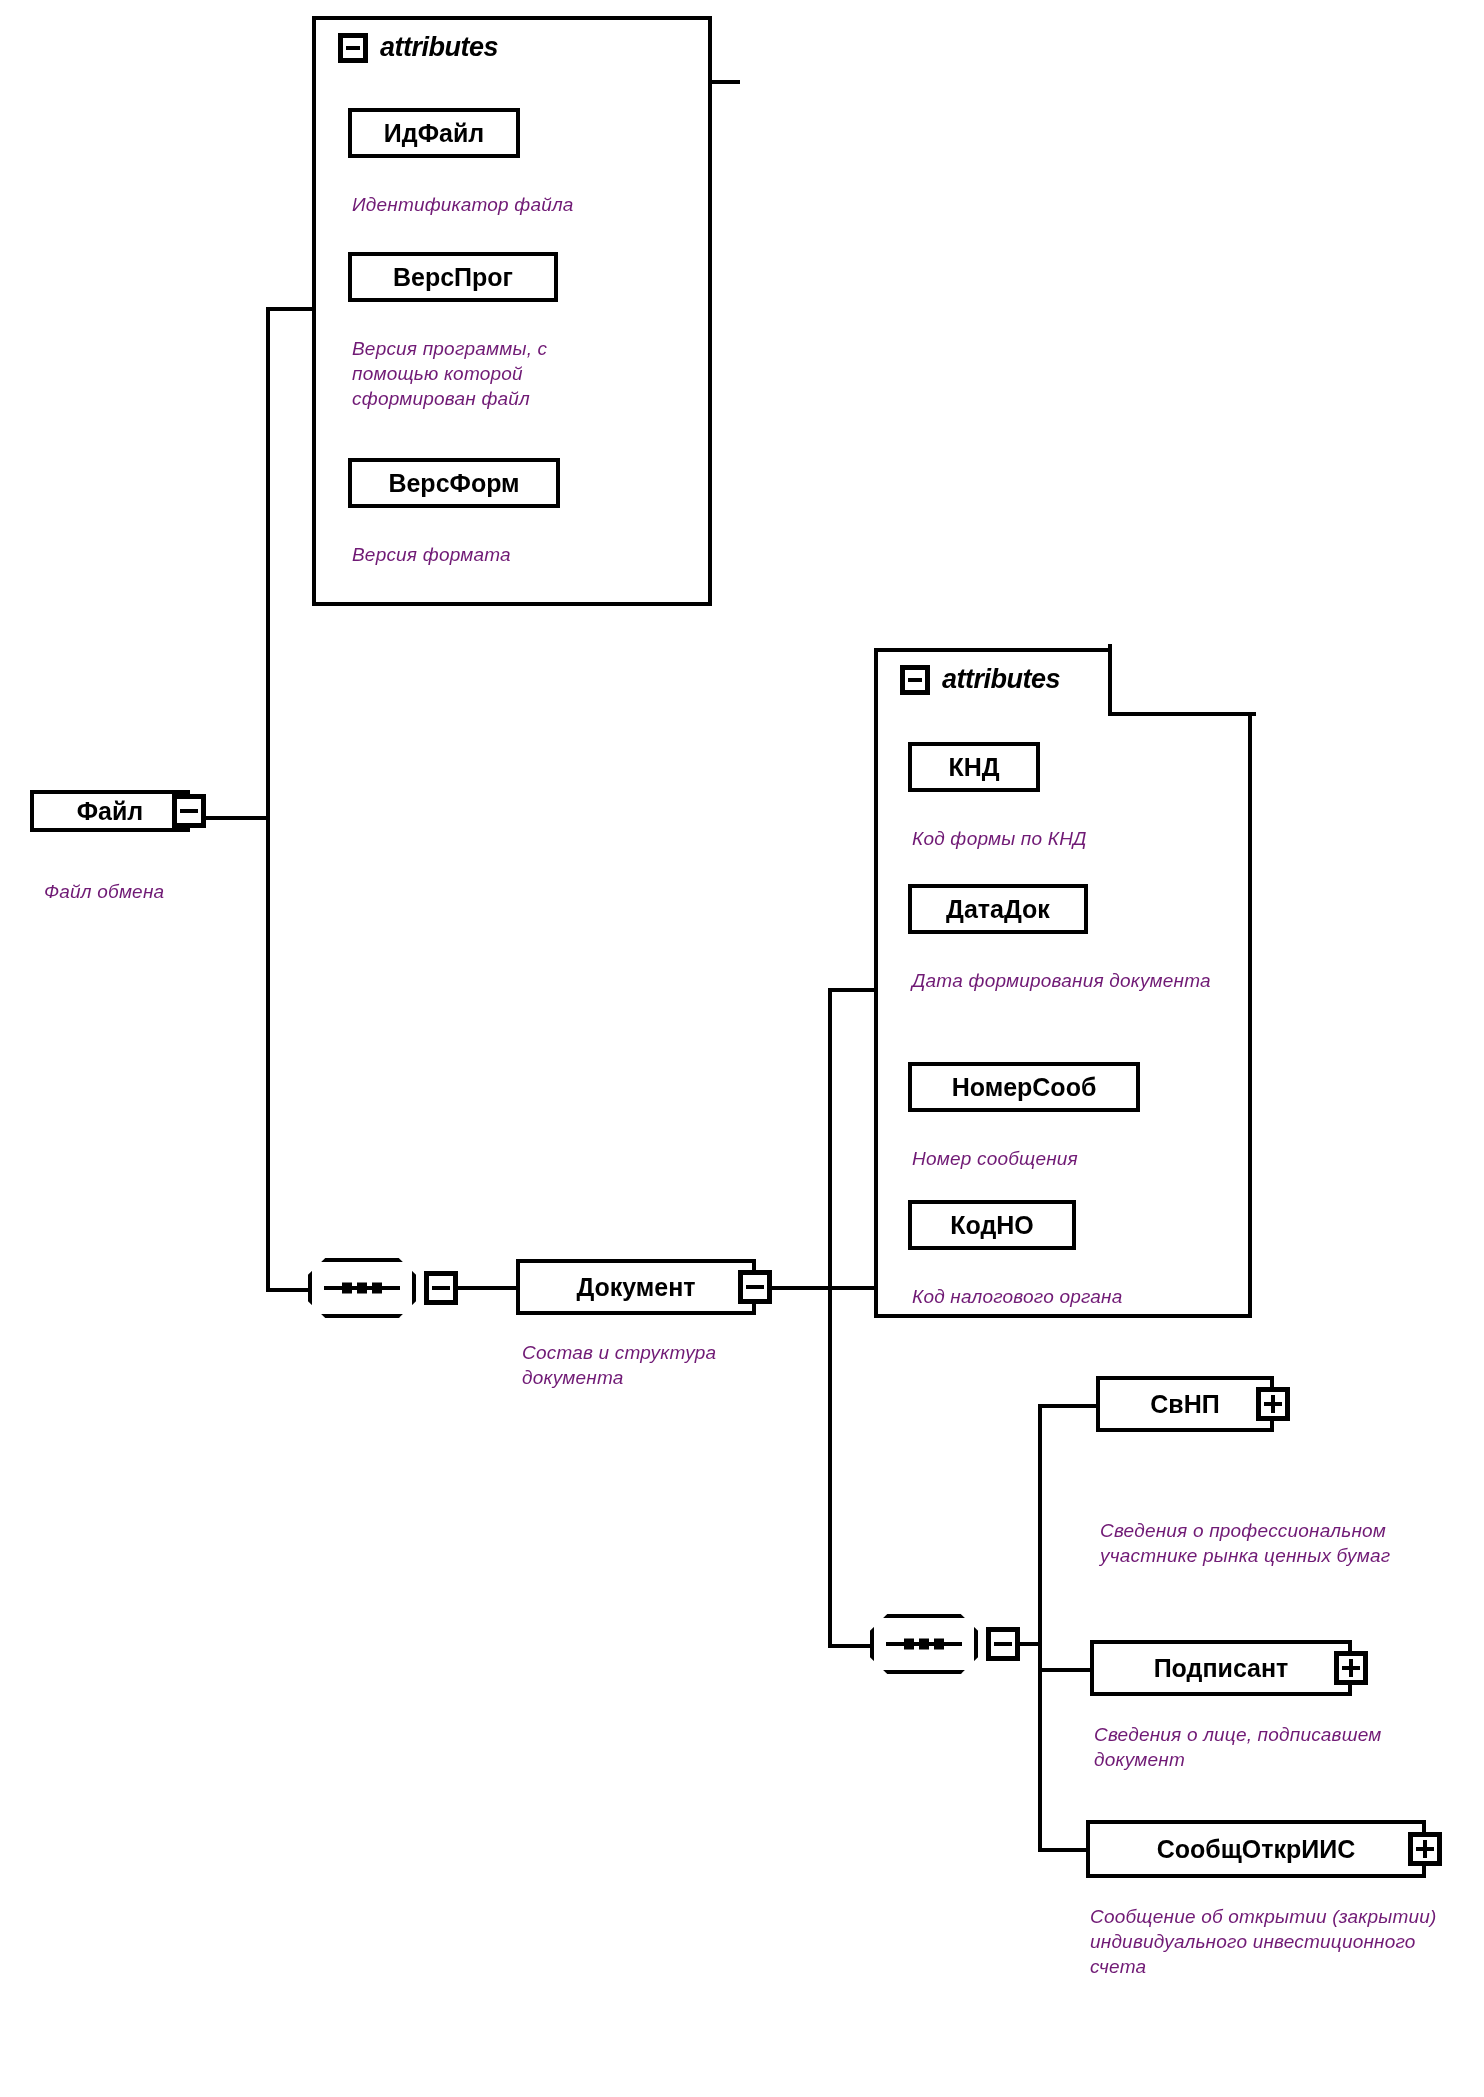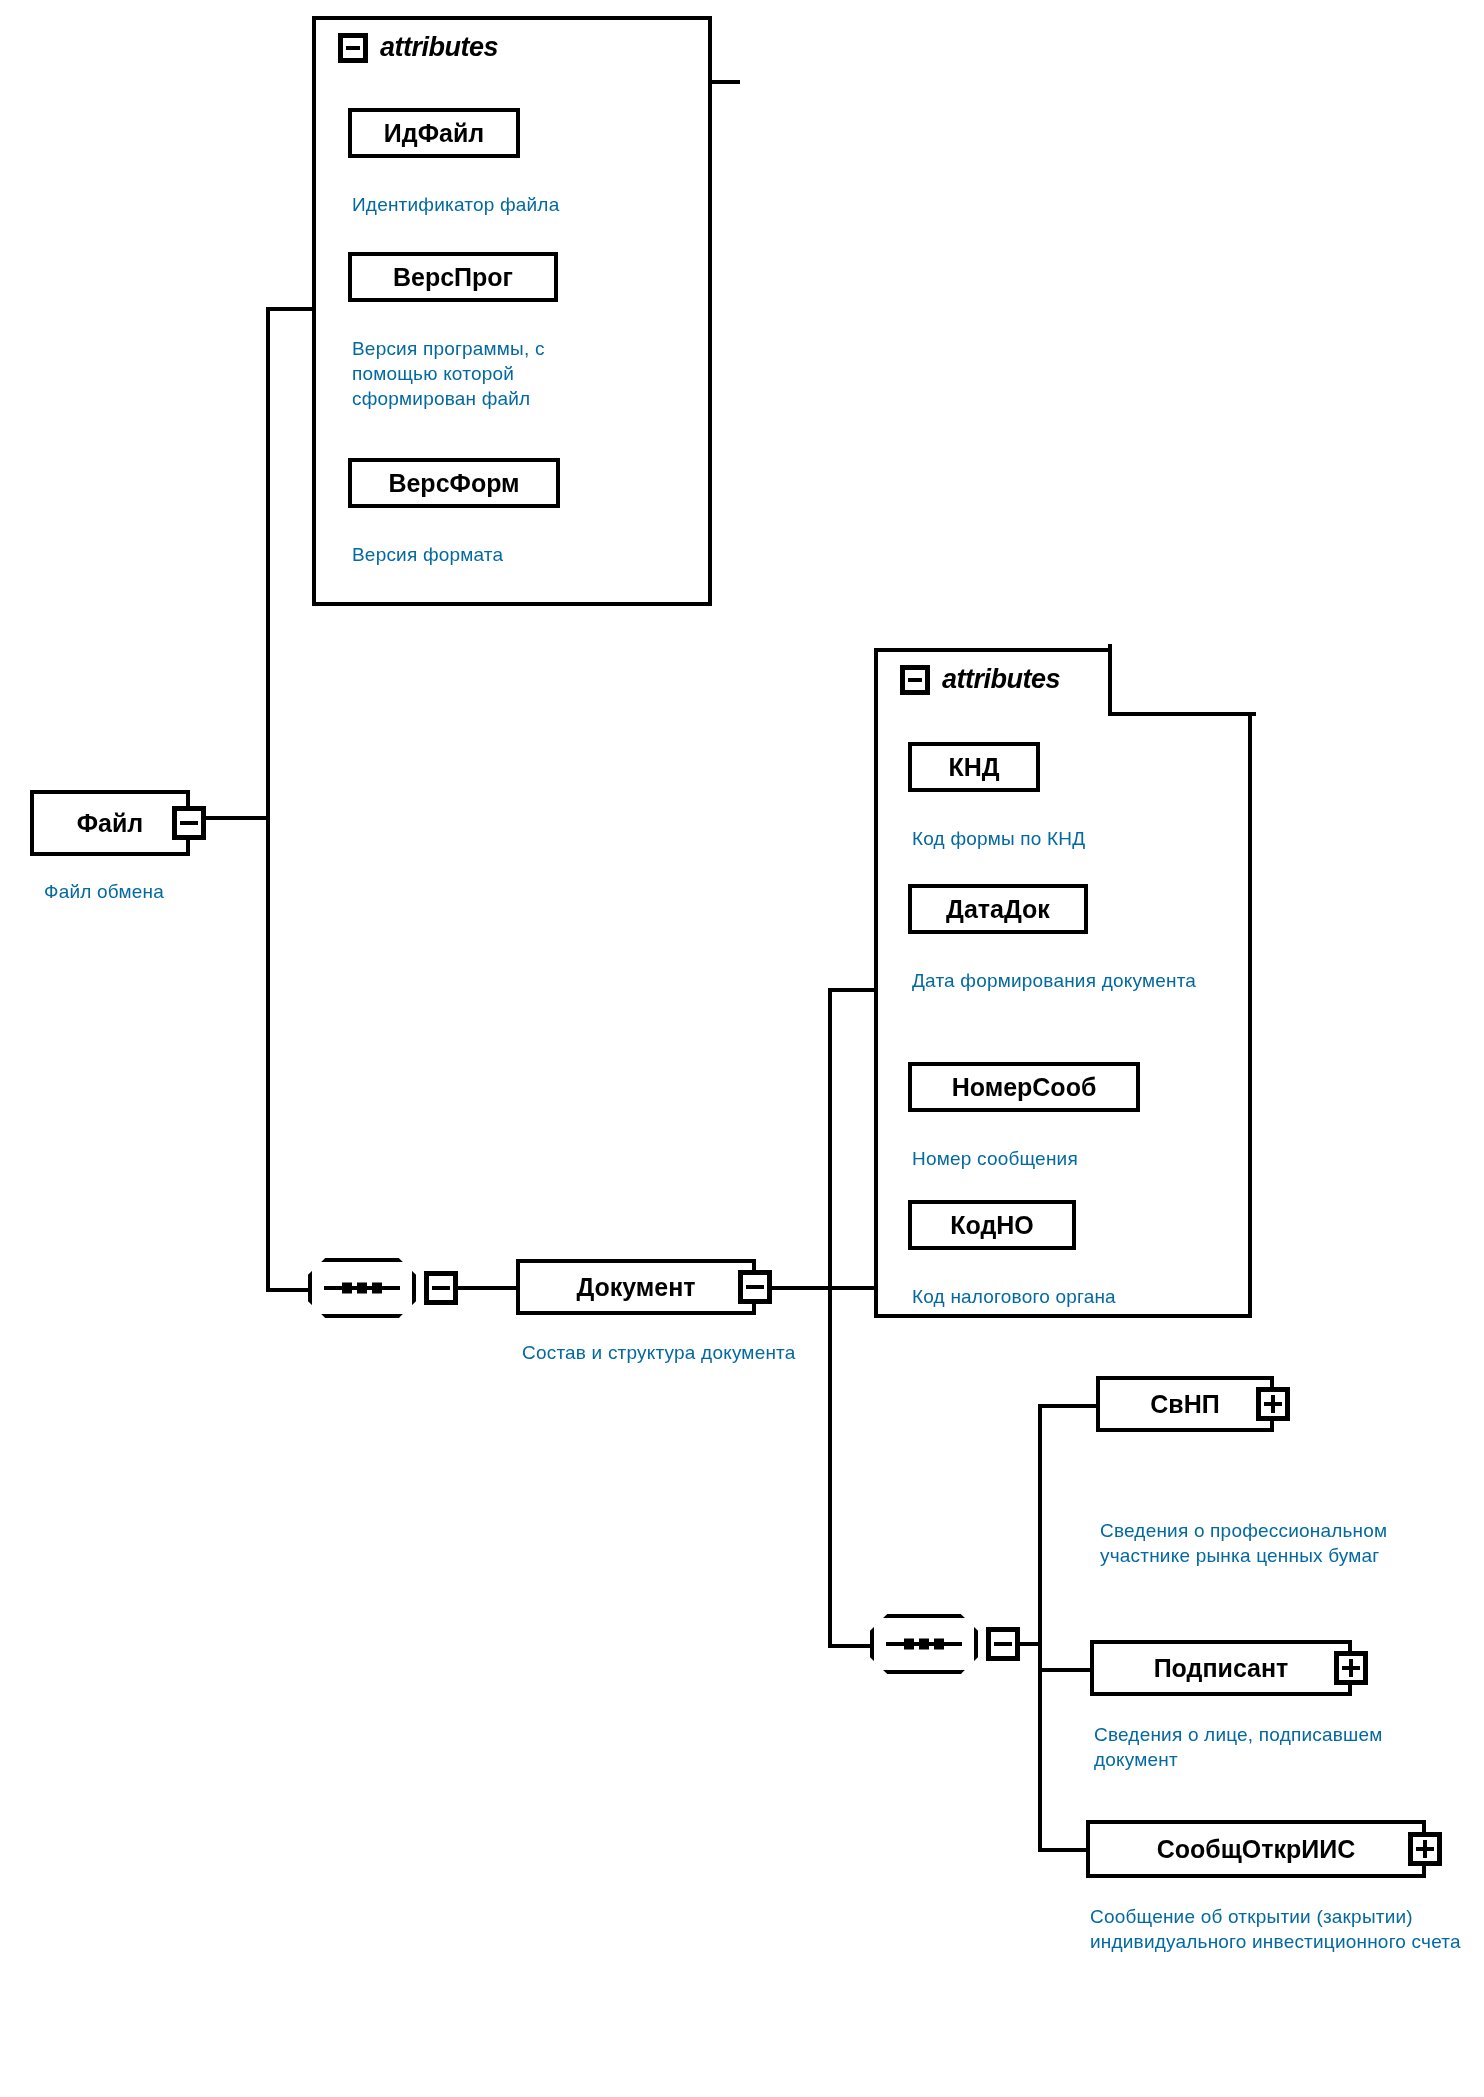--- a/index.html
+++ b/index.html
@@ -172,22 +172,23 @@
 
   
   .line-h { position: absolute; height: 4px; background: #000; }
   .line-v { position: absolute; width: 4px; background: #000; }
 
   
   .desc {
     position: absolute;
     font-size: 19px;
     line-height: 25px;
-    color: #0369a1;
+    color: #701a75;
     letter-spacing: 0.2px;
+    font-style: italic;
   }
 </style>
 </head>
 <body>
 
 <div id="canvas">
 
   <div class="line-h" style="left:192px; top:816px; width:78px;"></div>
 
   <div class="line-v" style="left:266px; top:307px; height:985px;"></div>
@@ -216,21 +217,21 @@
   <div class="node shadow-right" style="left:348px; top:252px; width:210px; height:50px;">
     <span class="label">ВерсПрог</span>
   </div>
   <div class="desc" style="left:352px; top:336px; width:280px;">Версия программы, с помощью которой сформирован файл</div>
 
   <div class="node shadow-right" style="left:348px; top:458px; width:212px; height:50px;">
     <span class="label">ВерсФорм</span>
   </div>
   <div class="desc" style="left:352px; top:542px; width:280px;">Версия формата</div>
 
-  <div class="node" style="left:30px; top:790px; width:160px; height:66px;">
+  <div class="node" style="left:30px; top:790px; width:160px; height:42px;">
     <span class="label">Файл</span>
     <span class="toggle"></span>
   </div>
   <div class="desc" style="left:44px; top:868px; width:230px;margin-top:11px;">Файл обмена</div>
 
   <div class="seq" style="left:308px; top:1258px;">
     <span class="bar"></span>
     <span class="dots">
       <i></i>
         <i></i>

